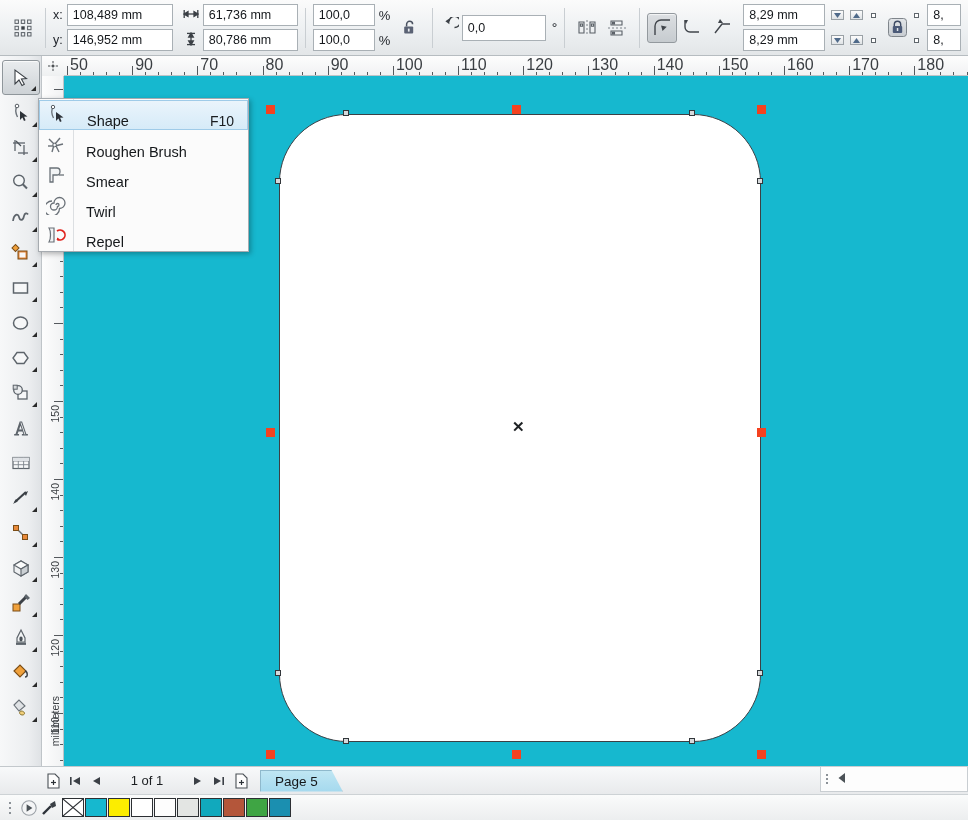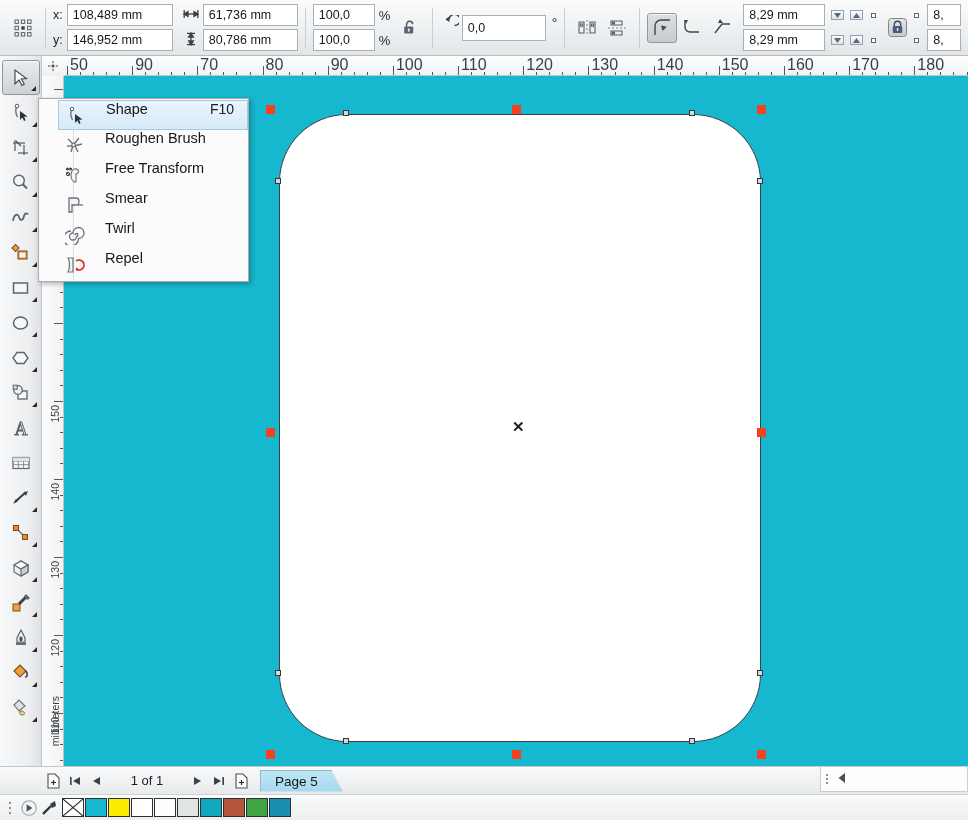--- a/index.html
+++ b/index.html
@@ -14,21 +14,21 @@
   }
 
   
   #topbar {
     position:absolute; left:0; top:0; width:968px; height:56px;
     background: linear-gradient(#fbfbfb, #eceff1 60%, #e3e6e8);
     border-bottom: 1px solid #b6bcc0;
     display:flex; align-items:center;
   }
   .tb-sep { width:1px; height:40px; background:#c9ced2; margin:0 7px; flex:0 0 auto; }
-  .tb-group { display:flex; align-items:flex-start; flex:0 0 auto; }
+  .tb-group { display:flex; align-items:center; flex:0 0 auto; }
   .col2 { display:flex; flex-direction:column; gap:3px; }
   .row1 { display:flex; align-items:center; gap:4px; height:22px; }
   .lbl { font-size:12.5px; color:#21252b; }
   .fld {
     background:#fff; border:1px solid #a9b0b5; height:22px;
     display:flex; align-items:center; padding:0 5px;
     font-size:12.5px; color:#15181c; white-space:nowrap;
   }
   .fld.w100 { width:106px; }
   .fld.w90  { width:95px; }
@@ -120,21 +120,21 @@
   }
 
   
   #flyoutmenu {
     position:absolute; left:38px; top:98px; width:211px;
     background:#fbfbfb; border:1px solid #a6abb0;
     box-shadow: 2px 2px 5px rgba(0,0,0,.28);
     z-index:40; padding:1px 0;
   }
   #flyoutmenu .mi {
-    height:30px; display:flex; align-items:flex-start; position:relative;margin-left:19px;
+    height:30px; display:flex; align-items:flex-end; position:relative;
   }
   #flyoutmenu .mi.hl {
     background: linear-gradient(#eaf4fb,#d6ebf8);
     border:1px solid #9fcbe8;
   }
   #flyoutmenu .mi .ico {
     width:34px; height:30px; display:flex;align-items:center;justify-content:center;
     flex:0 0 34px;
   }
   #flyoutmenu .mi .txt { font-size:14.5px; color:#15181b; flex:1; padding-left:13px;}
@@ -779,36 +779,20 @@
             <path d="M8 10 L6 17"></path>
             <path d="M10 11 L13 17"></path>
         </g>
         <circle cx="8.6" cy="10" r="1.8" fill="#f4f6f7" stroke="#5d646b"></circle>
       </svg>
     </span>
     <span class="txt">Roughen Brush</span>
     <span class="acc"></span>
   </div>
 
-  <div class="mi">
-    <span class="ico">
-      <svg width="20" height="20" viewBox="0 0 20 20">
-        <path d="M9 17 C6 15 5 10 7 6 C8 4 11 3 13 5 C14.5 6.5 13 9 11 9 L11 17 Z" fill="#f2f4f5" stroke="#6a7178" stroke-width="1.1"></path>
-        <g stroke="#3b4046" stroke-width="1" fill="#3b4046">
-          <line x1="2" y1="4" x2="6" y2="4"></line>
-            <polygon points="1,4 3,2.8 3,5.2"></polygon>
-            <polygon points="7,4 5,2.8 5,5.2"></polygon>
-          <circle cx="3" cy="9" r="1.7" fill="none"></circle>
-            <path d="M1.8 7.6 L4.4 10.2"></path>
-        </g>
-      </svg>
-    </span>
-    <span class="txt">Free Transform</span>
-    <span class="acc"></span>
-  </div>
 
   <div class="mi">
     <span class="ico">
       <svg width="20" height="20" viewBox="0 0 20 20">
         <path d="M4 3 H11 C15 3 15 10 11 10 H7 L7 17 H4 Z" fill="#f2f4f5" stroke="#6a7178" stroke-width="1.3"></path>
         <line x1="13" y1="10" x2="18" y2="10" stroke="#6a7178" stroke-width="1.3"></line>
       </svg>
     </span>
     <span class="txt">Smear</span>
     <span class="acc"></span>

